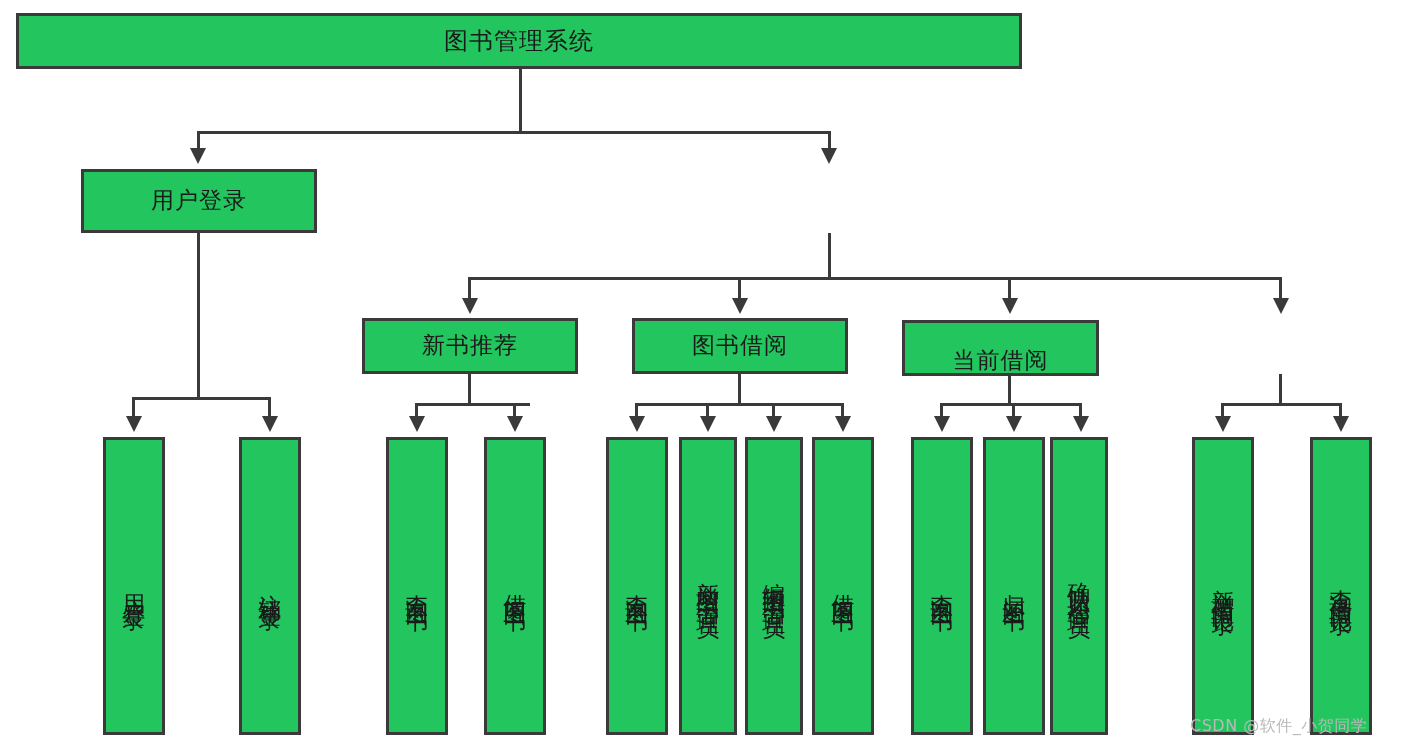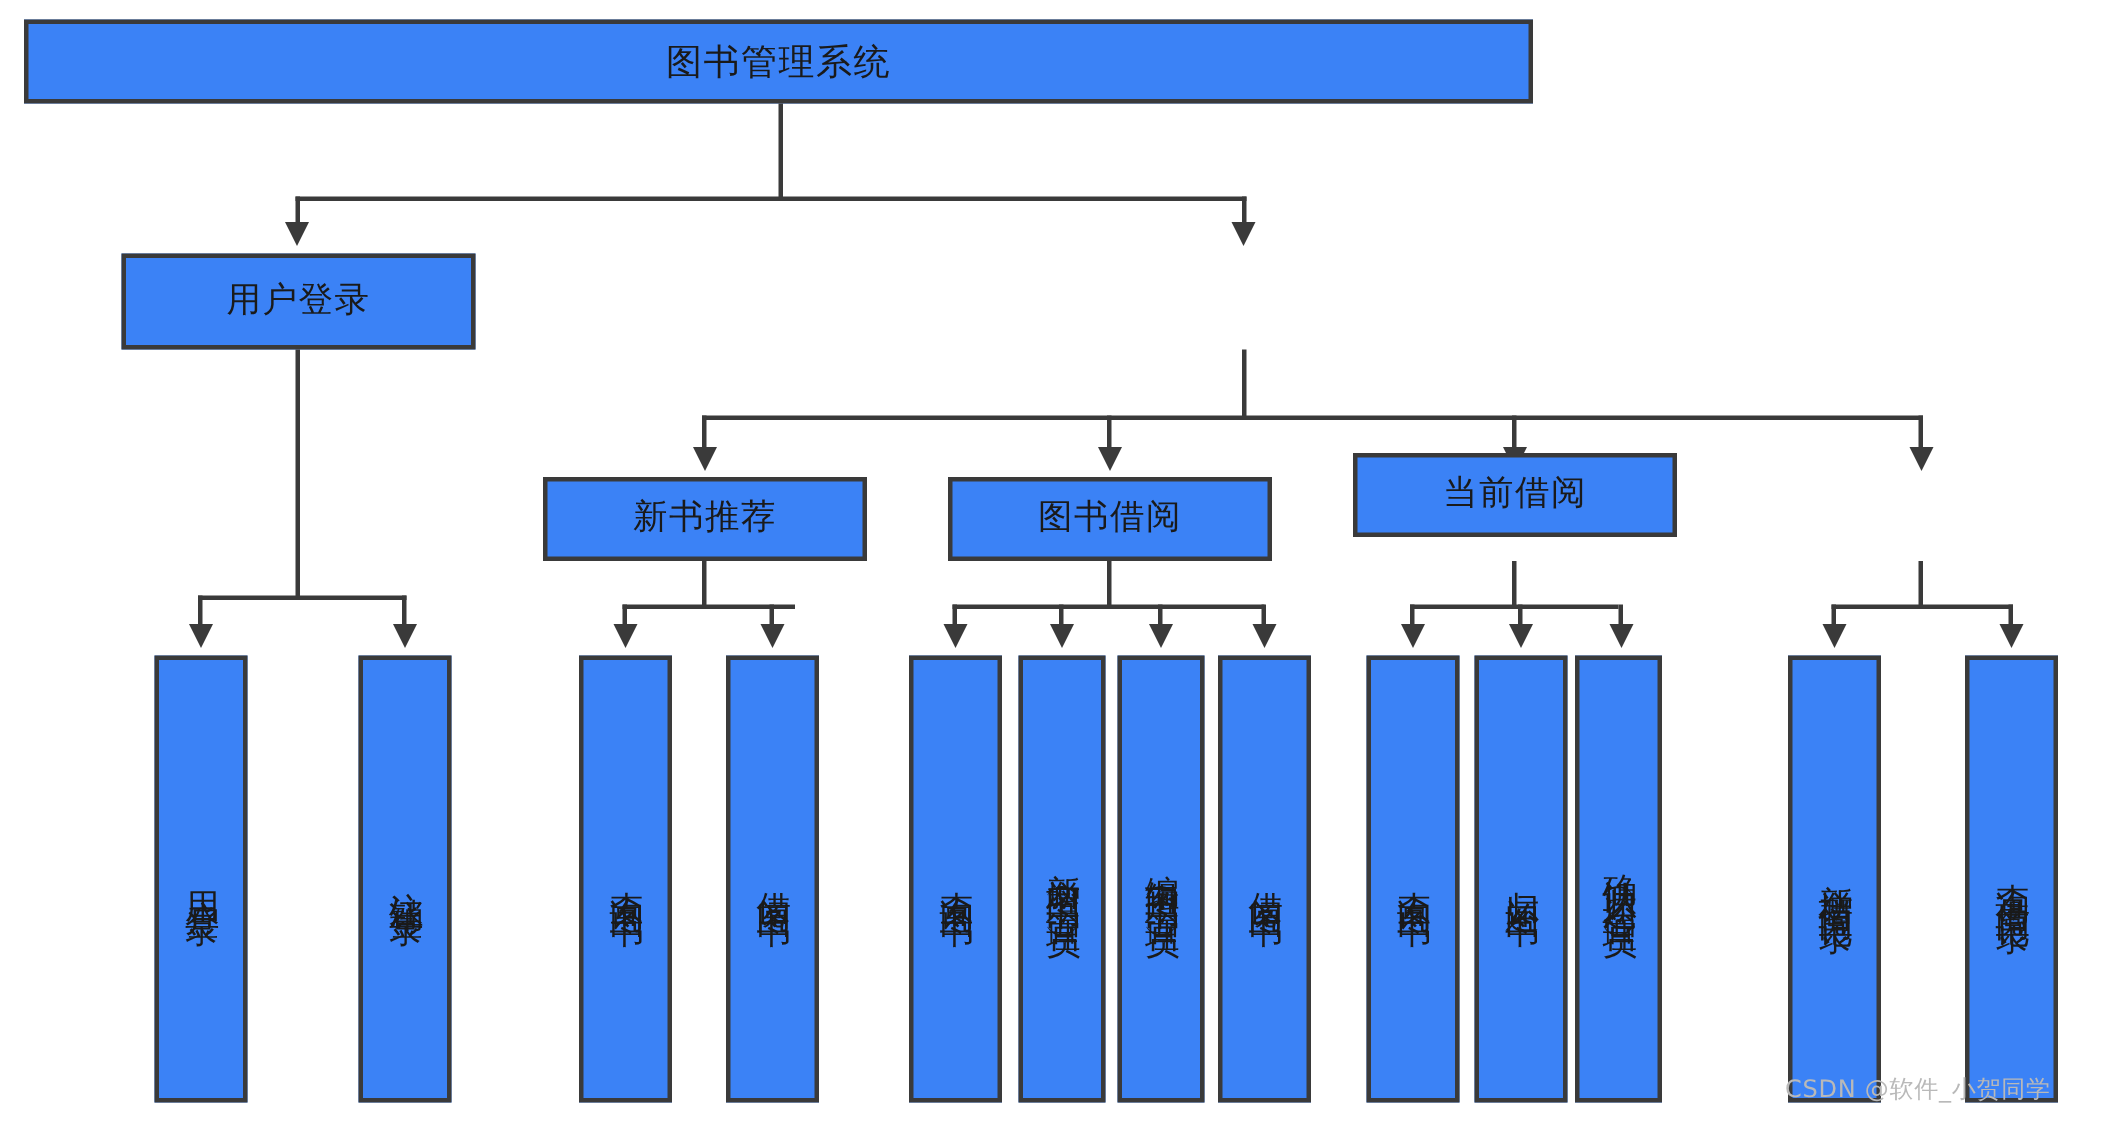--- a/index.html
+++ b/index.html
@@ -13,21 +13,21 @@
     height: 747px;
     background: #ffffff;
     font-family: "DejaVu Sans", "Liberation Sans", sans-serif;
     overflow: hidden;
   }
   
   .node {
     position: absolute;
     box-sizing: border-box;
     border: 3px solid #3a3a3a;
-    background: #3b82f6;
+    background: #22c55e;
     display: flex;
     align-items: center;
     justify-content: center;
     color: #1a1a1a;
   }
   .node .lbl {
     font-size: 23px;
     line-height: 1.1;
     letter-spacing: 1px;
     white-space: nowrap;
@@ -116,21 +116,21 @@
   <div class="arrow" style="left:1002px; top:298px;"></div>
   <div class="vline" style="left:1279px; top:277px; height:24px;"></div>
   <div class="arrow" style="left:1273px; top:298px;"></div>
 
   <div class="node lvl3" style="left:362px; top:318px; width:216px; height:56px;">
     <span class="lbl">新书推荐</span>
   </div>
   <div class="node lvl3" style="left:632px; top:318px; width:216px; height:56px;">
     <span class="lbl">图书借阅</span>
   </div>
-  <div class="node lvl3" style="left:902px; top:302px; width:216px; height:56px;">
+  <div class="node lvl3" style="left:902px; top:320px; width:197px; height:56px;align-items:flex-end;">
     <span class="lbl">当前借阅</span>
   </div>
 
   <div class="vline" style="left:468px; top:374px; height:30px;"></div>
   <div class="hline" style="left:415px; top:403px; width:115px;"></div>
   <div class="vline" style="left:415px; top:403px; height:15px;"></div>
   <div class="arrow" style="left:409px; top:416px;"></div>
   <div class="vline" style="left:513px; top:403px; height:15px;"></div>
   <div class="arrow" style="left:507px; top:416px;"></div>
 

